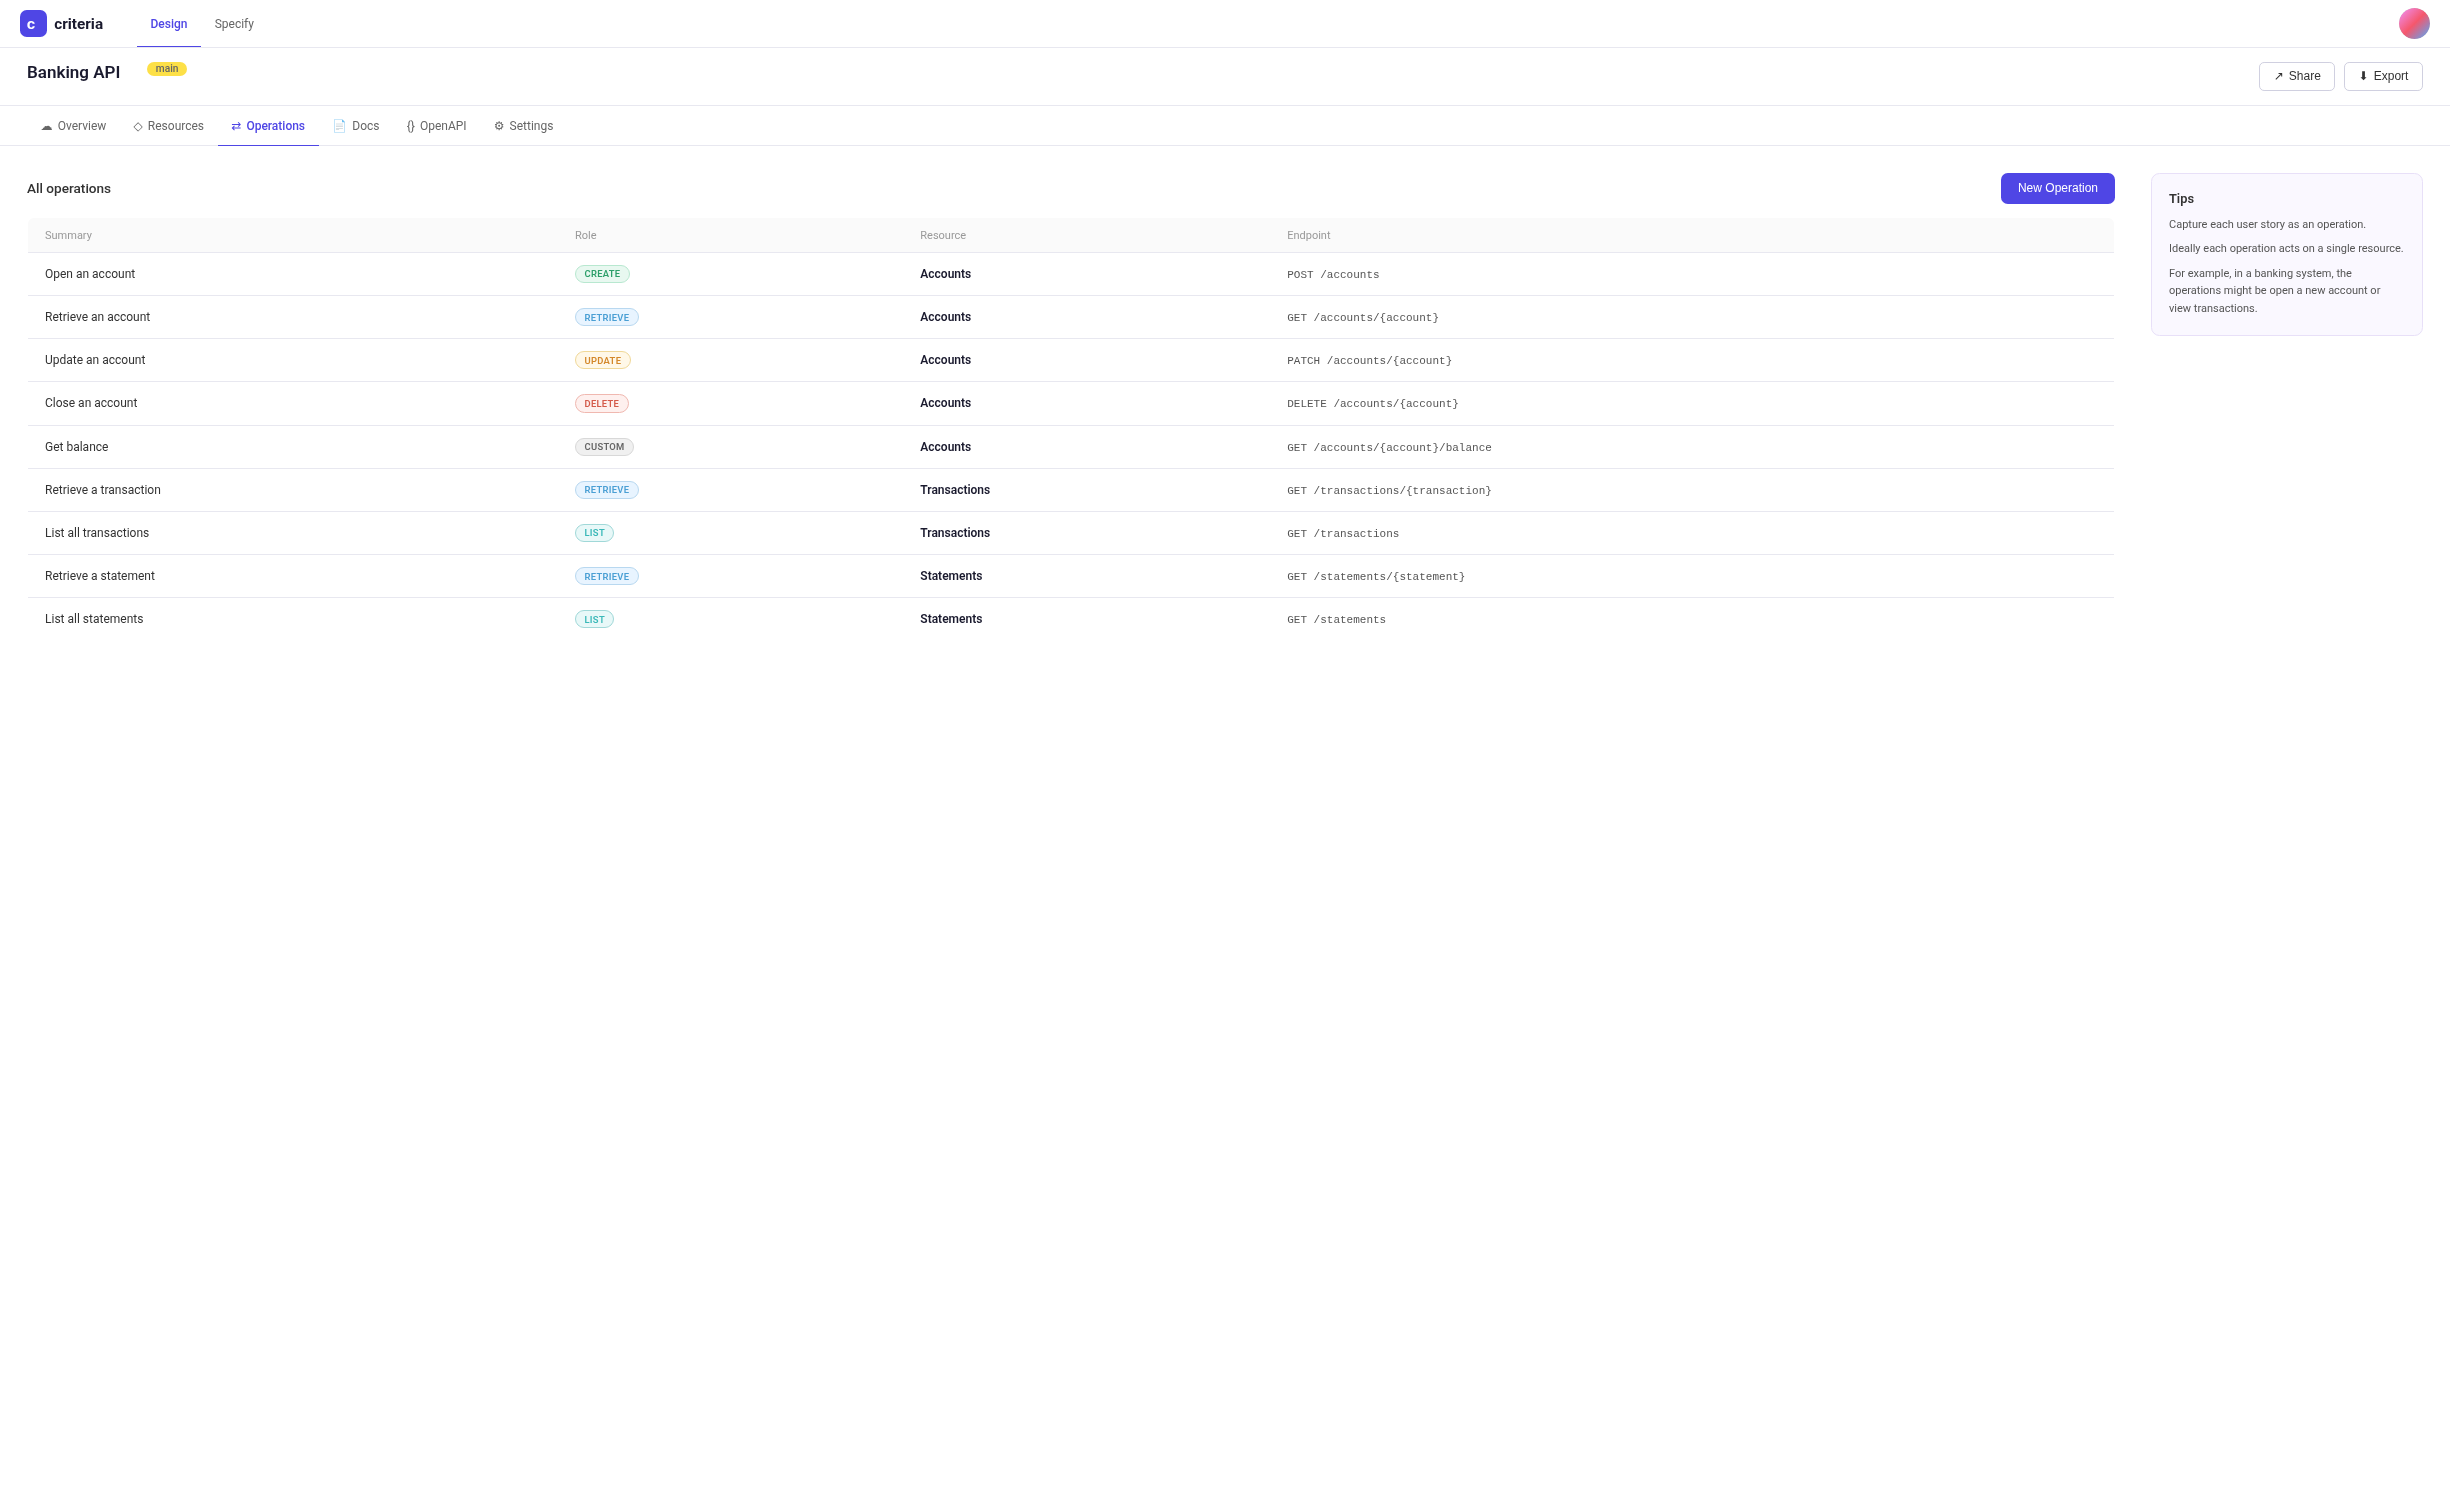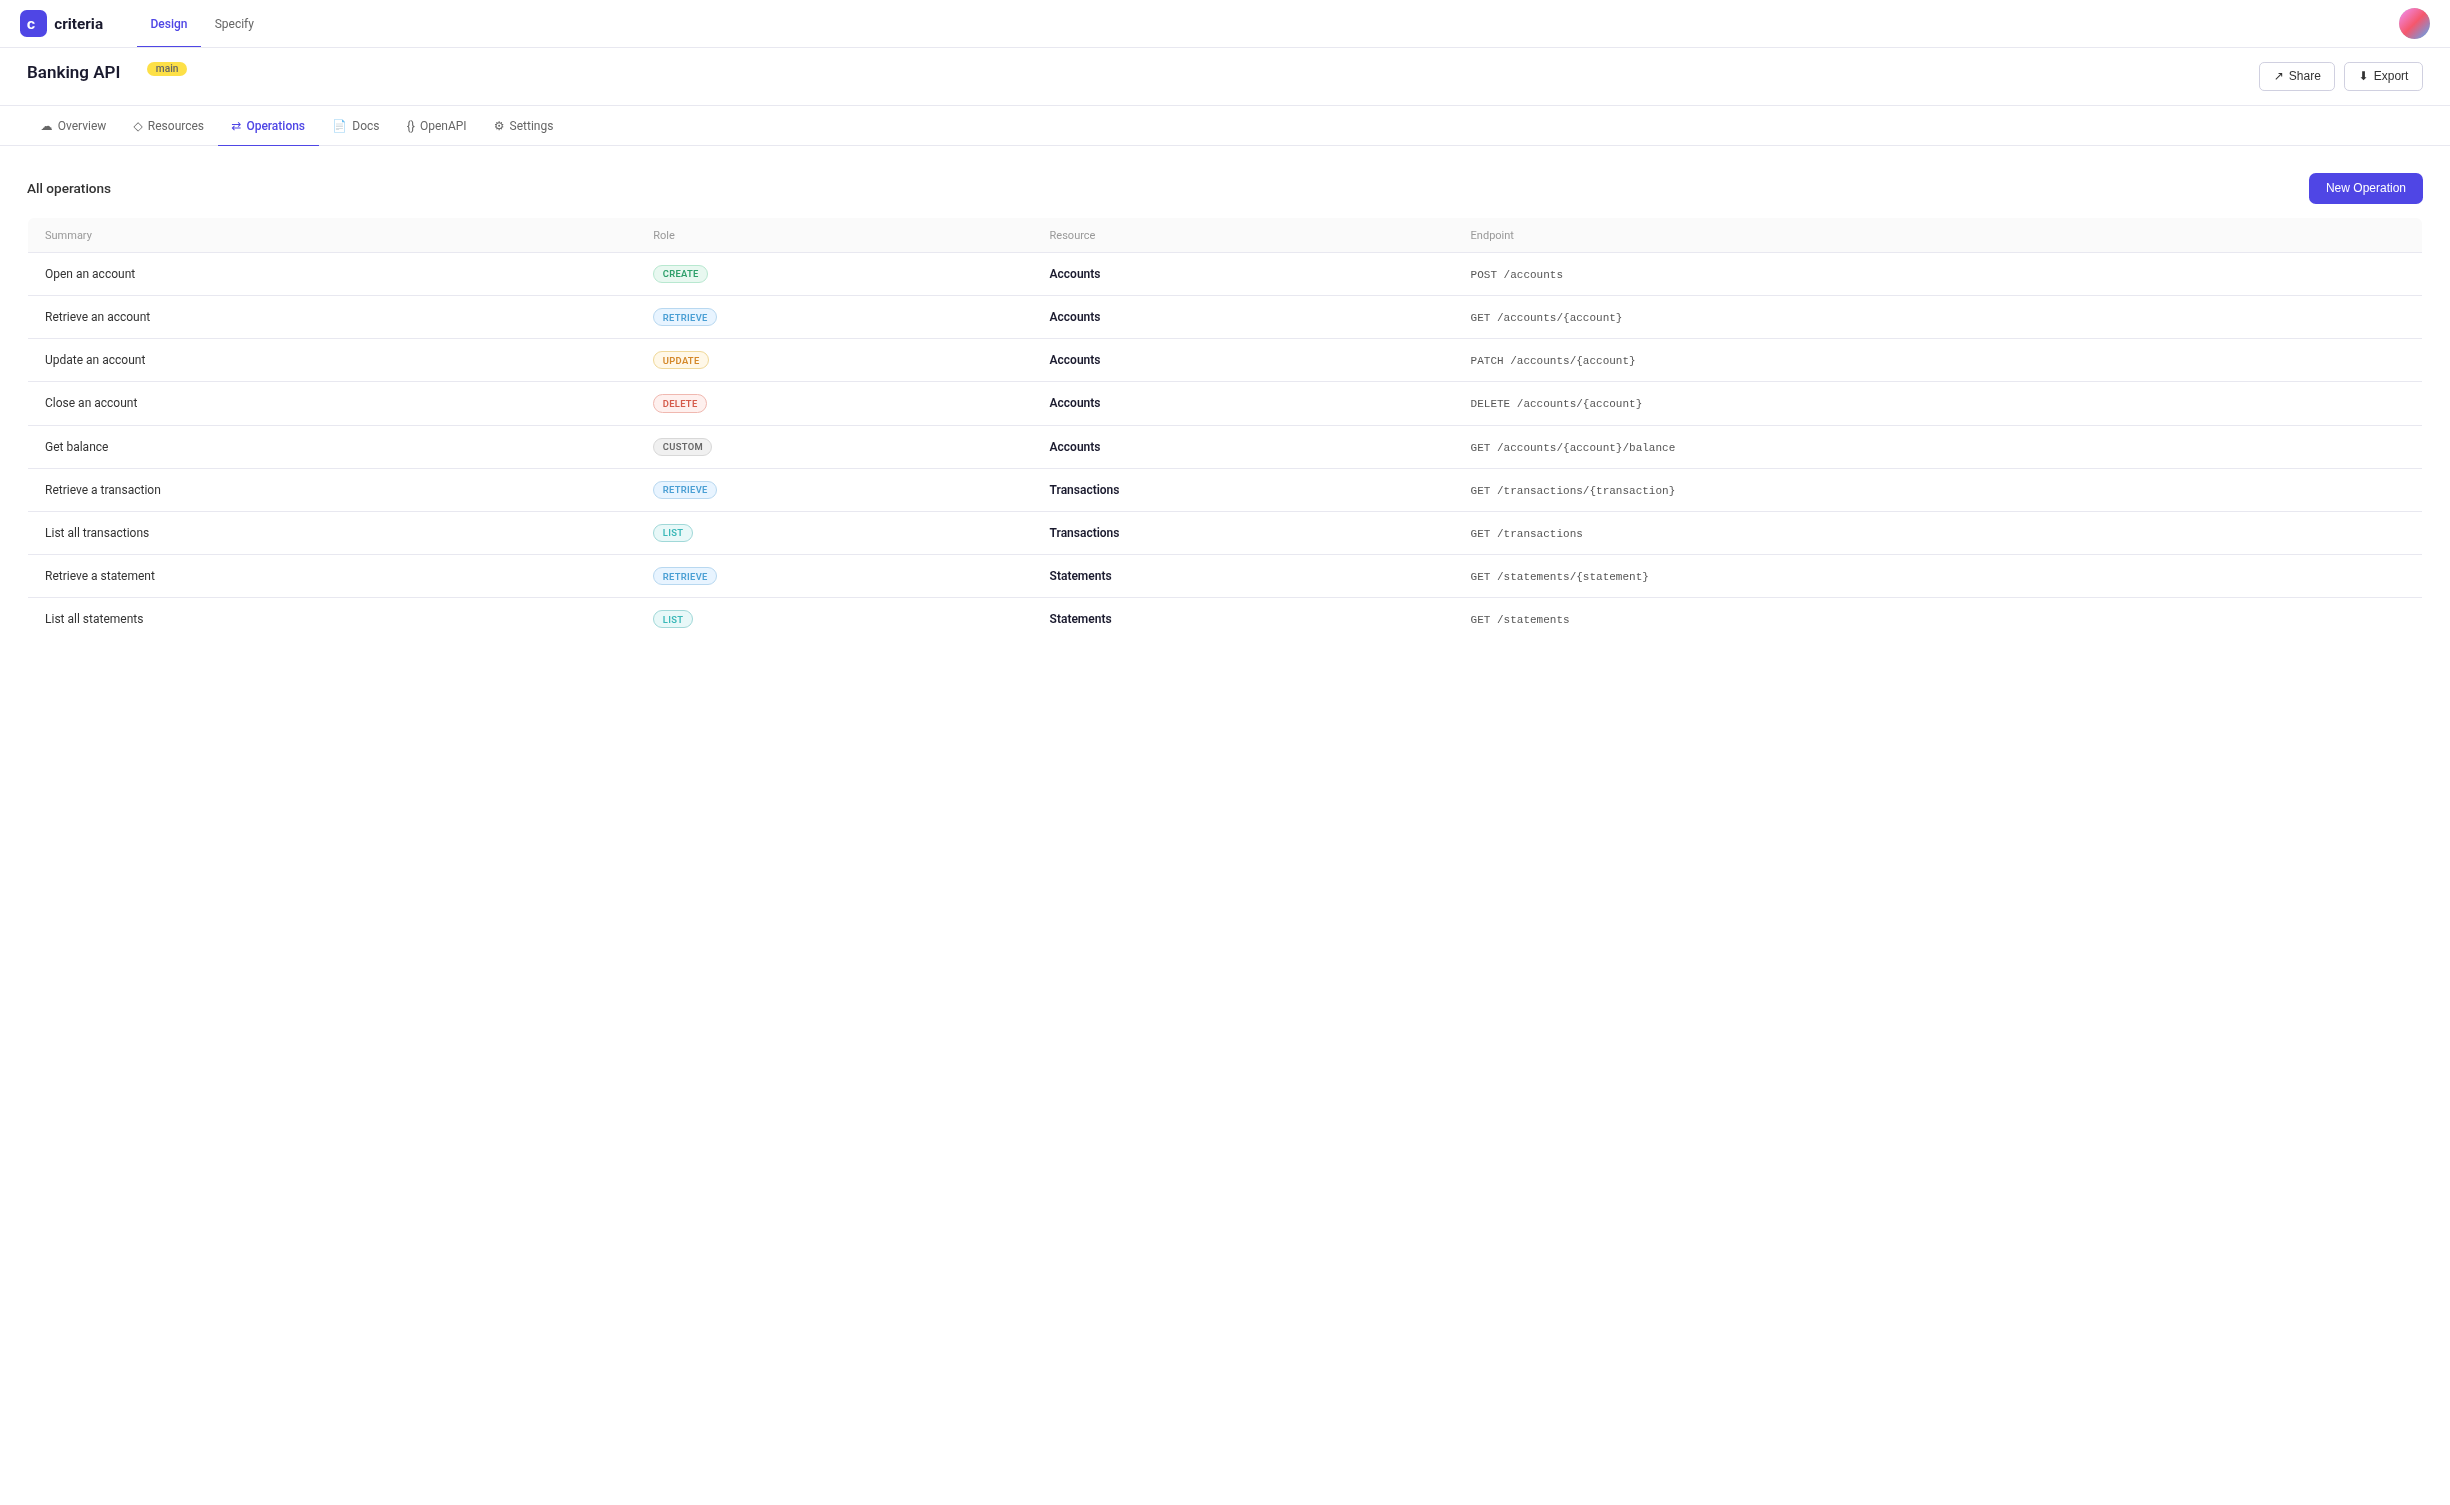--- a/index.html
+++ b/index.html
@@ -292,14 +292,22 @@
         <span class="resource-bold">Statements</span>
       </td>
       <td>
         <span class="endpoint-mono">GET /statements</span>
       </td>
     </tr>
         </tbody>
     </table>
   </div>
 
+  <div class="tips-panel">
+    <div class="tips-title">Tips</div>
+    <div class="tips-text">
+      <p id="tip-0">Capture each user story as an operation.</p>
+      <p id="tip-1">Ideally each operation acts on a single resource.</p>
+      <p id="tip-2">For example, in a banking system, the operations might be open a new account or view transactions.</p>
+    </div>
+  </div>
 </div>
 
 
 </body></html>

